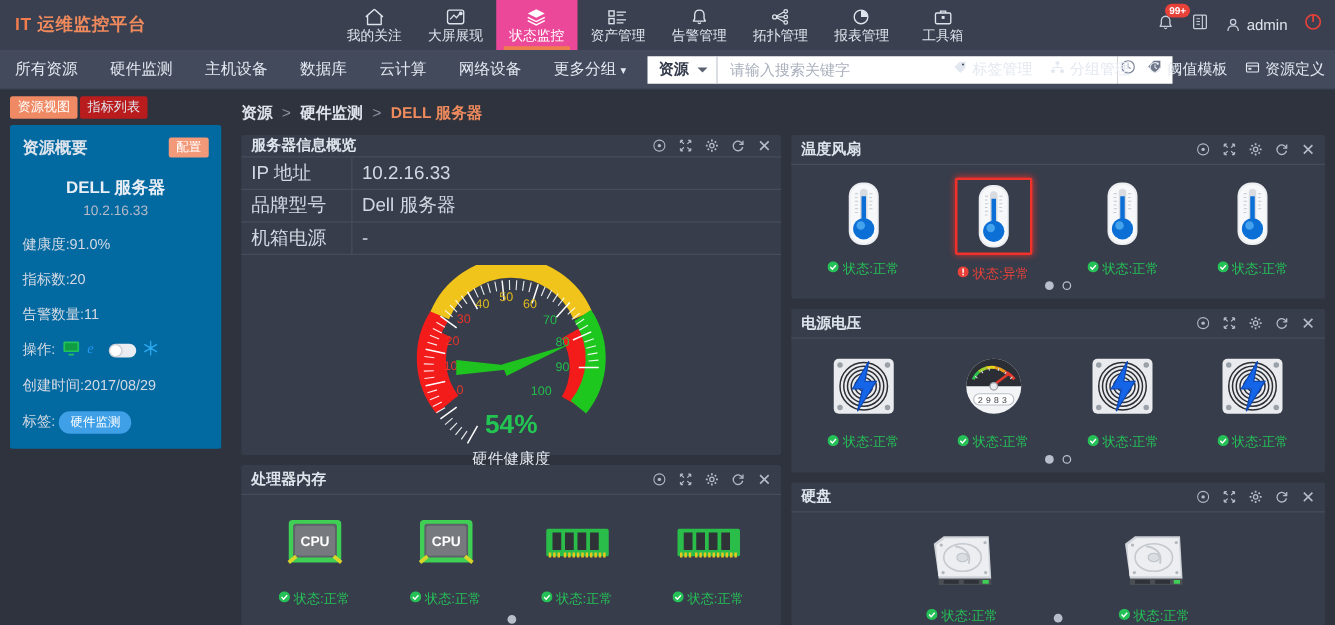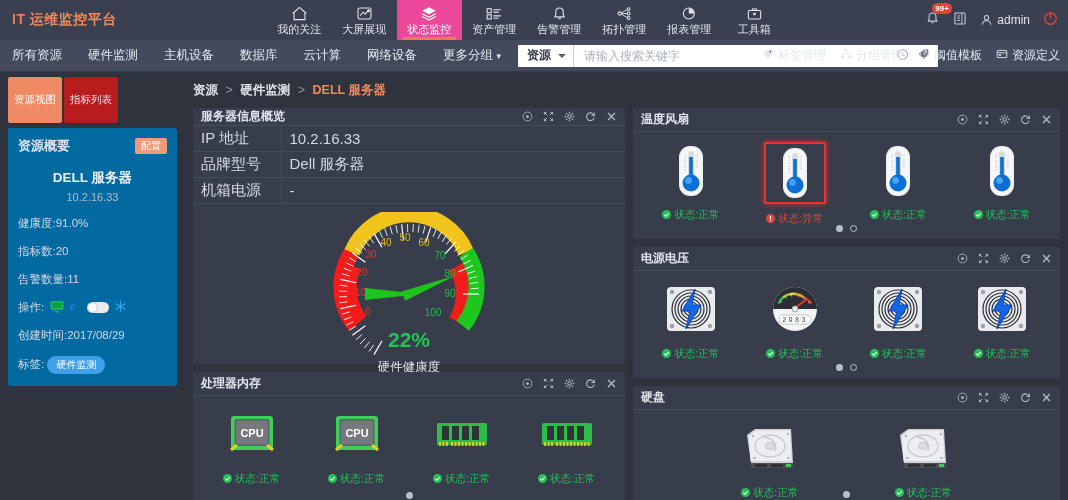--- a/index.html
+++ b/index.html
@@ -65,21 +65,21 @@
   .search-icons { background:#fff; height:22px; display:flex; align-items:center; gap:8px; padding:0 8px 0 2px; }
   .subnav-right { position: absolute; right: 8px; display: flex; align-items: flex-end; gap: 14px; }
   .sr-item { display: flex; align-items: center; gap: 4px; font-size: 12px; color: #e3e8f0; cursor:pointer; white-space: nowrap;}
 
   
   .body { flex: 1; display: flex; position: relative; }
 
   
   .leftcol { width: 185px; flex: 0 0 185px; padding: 5px 8px 0 8px; }
   .tabs { display: flex; gap: 2px; margin-bottom: 5px; }
-  .tab { font-size: 10.5px; padding: 16px 6px; border-radius: 2px; cursor:pointer; }
+  .tab { font-size: 10.5px; padding: 2px 6px; border-radius: 2px; cursor:pointer; }
   .tab.active { background: #ef8a64; color: #fff; }
   .tab.inactive { background: #b91c1c; color: #e0e5ee; }
   .card {
     background: #0369a1; border-radius: 2px; padding: 9px 10px 12px 10px;
   }
   .card-hd { display: flex; align-items: center; justify-content: space-between; margin-bottom: 14px; }
   .card-hd .t { font-size: 13px; color: #dfe4ec; font-weight: bold; }
   .pill-cfg { background: #f2997a; color: #fff; font-size: 10px; padding: 1px 6px; border-radius: 2px; cursor:pointer; }
   .res-name { text-align:center; font-size: 13.5px; font-weight: bold; color: #eaeef5; }
   .res-ip { text-align:center; font-size: 11px; color: #b4bbc8; margin-top: 4px; }
@@ -653,21 +653,21 @@
                   </g>
 
                   <g transform="translate(89,82)">
                     <g transform="rotate(68.4)">
                       <path d="M 0 -50 L 5 6 L -5 6 Z" fill="#1fc31f"></path>
                     </g>
                     <path d="M -44 -6 L -44 6 L 3 1 L 3 -1 Z" fill="#1fc31f"></path>
                     <circle cx="0" cy="0" r="4" fill="#1fc31f"></circle>
                   </g>
                 </svg>
-                <div class="gauge-val">22%</div>
+                <div class="gauge-val">54%</div>
                 <div class="gauge-label">硬件健康度</div>
               </div>
             </div>
           </div>
 
           <div class="panel" style="height:134px">
             <div class="panel-hd">
               <span class="title">处理器内存</span>
               <span class="panel-tools">
                 <span class="ptool">

